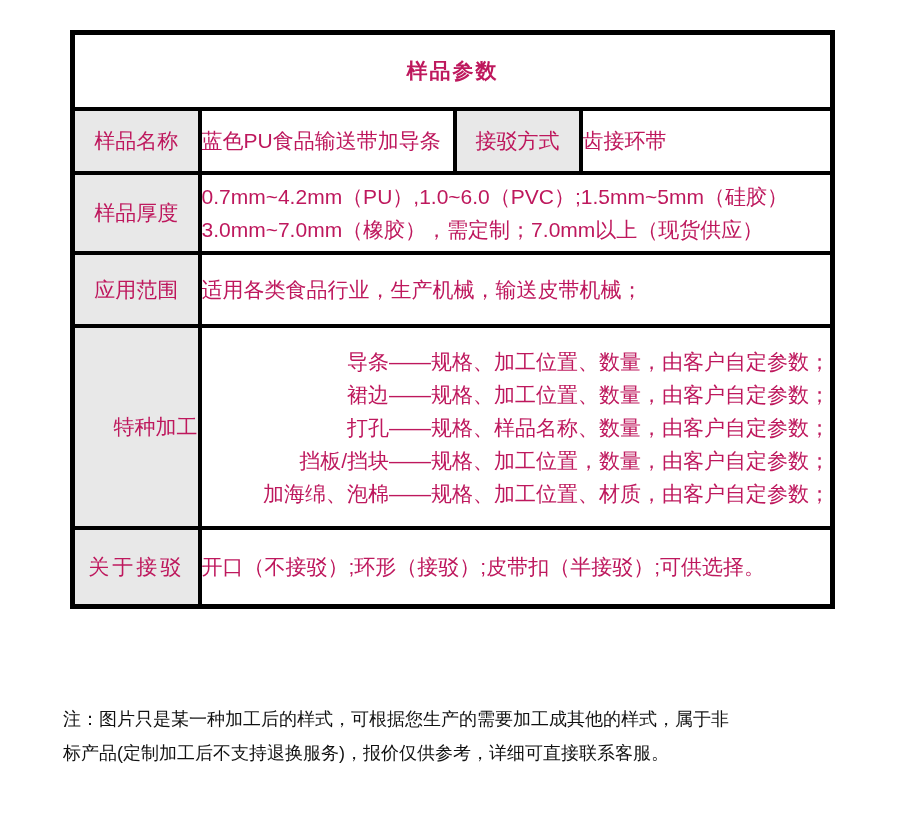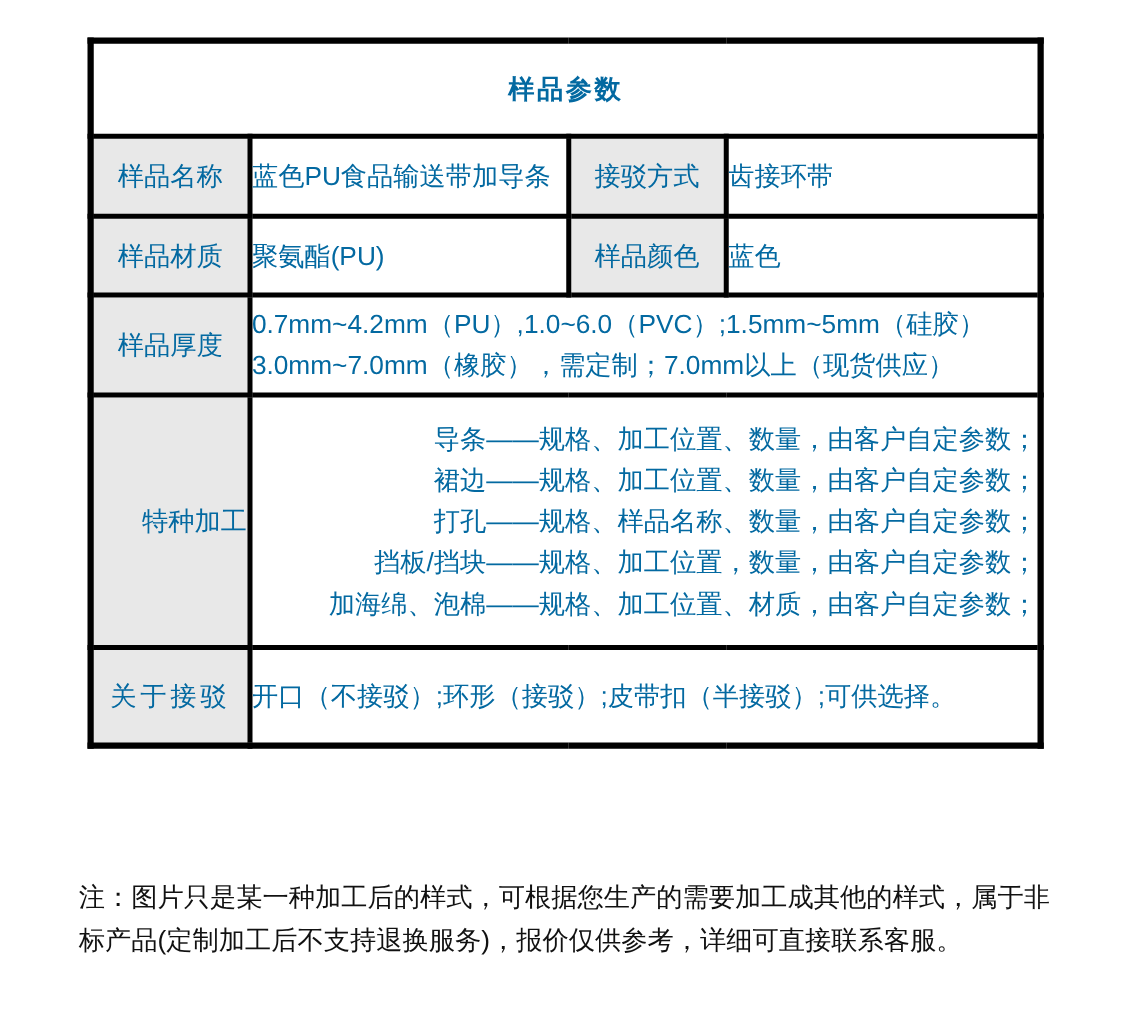--- a/index.html
+++ b/index.html
@@ -21,21 +21,21 @@
     left: 70px;
     top: 30px;
     width: 760px;
     border-collapse: collapse;
     table-layout: fixed;
     border: 5px solid #000000;
   }
   table.spec-table td {
     border: 4px solid #000000;
     font-size: 21px;
-    color: #0369a1;
+    color: #be185d;
     vertical-align: middle;
     padding: 0;
     overflow: hidden;
   }
   td.title-cell {
     height: 72px;
     font-size: 38px;
     font-weight: bold;
     text-align: center;
     letter-spacing: 2px;
@@ -62,21 +62,21 @@
   tr.r2 td { height: 59px; }
   tr.r3 td { height: 76px; }
   tr.r4 td { height: 69px; }
   tr.r5 td { height: 198px; text-align: right; }
   tr.r6 td { height: 74px; }
   .note {
     position: absolute;
     left: 63px;
     top: 702px;
     width: 790px;
-    font-size: 21px;
+    font-size: 18px;
     line-height: 34px;
     color: #111111;
     text-align: left;
   }
 </style>
 </head>
 <body>
 
 <div class="canvas">
 
@@ -92,35 +92,33 @@
         <td colspan="4" class="title-cell">样品参数</td>
       </tr>
 
       <tr class="r1">
         <td class="label-cell">样品名称</td>
         <td class="center-cell">蓝色PU食品输送带加导条</td>
         <td class="label-cell">接驳方式</td>
         <td class="center-cell">齿接环带</td>
       </tr>
 
-      <tr class="r2">
-        <td class="label-cell">样品材质</td>
-        <td class="center-cell">聚氨酯(PU)</td>
-        <td class="label-cell">样品颜色</td>
-        <td class="center-cell">蓝色</td>
-      </tr>
 
       <tr class="r3">
         <td class="label-cell">样品厚度</td>
         <td colspan="3" class="left-cell">
           <div class="line">0.7mm~4.2mm（PU）,1.0~6.0（PVC）;1.5mm~5mm（硅胶）</div>
           <div class="line">3.0mm~7.0mm（橡胶），需定制；7.0mm以上（现货供应）</div>
         </td>
       </tr>
 
+      <tr class="r4">
+        <td class="label-cell">应用范围</td>
+        <td colspan="3" class="left-cell">适用各类食品行业，生产机械，输送皮带机械；</td>
+      </tr>
 
       <tr class="r5">
         <td class="label-cell">特种加工</td>
         <td colspan="3" class="left-cell">
           <div class="line">导条——规格、加工位置、数量，由客户自定参数；</div>
           <div class="line">裙边——规格、加工位置、数量，由客户自定参数；</div>
           <div class="line">打孔——规格、样品名称、数量，由客户自定参数；</div>
           <div class="line">挡板/挡块——规格、加工位置，数量，由客户自定参数；</div>
           <div class="line">加海绵、泡棉——规格、加工位置、材质，由客户自定参数；</div>
         </td>

